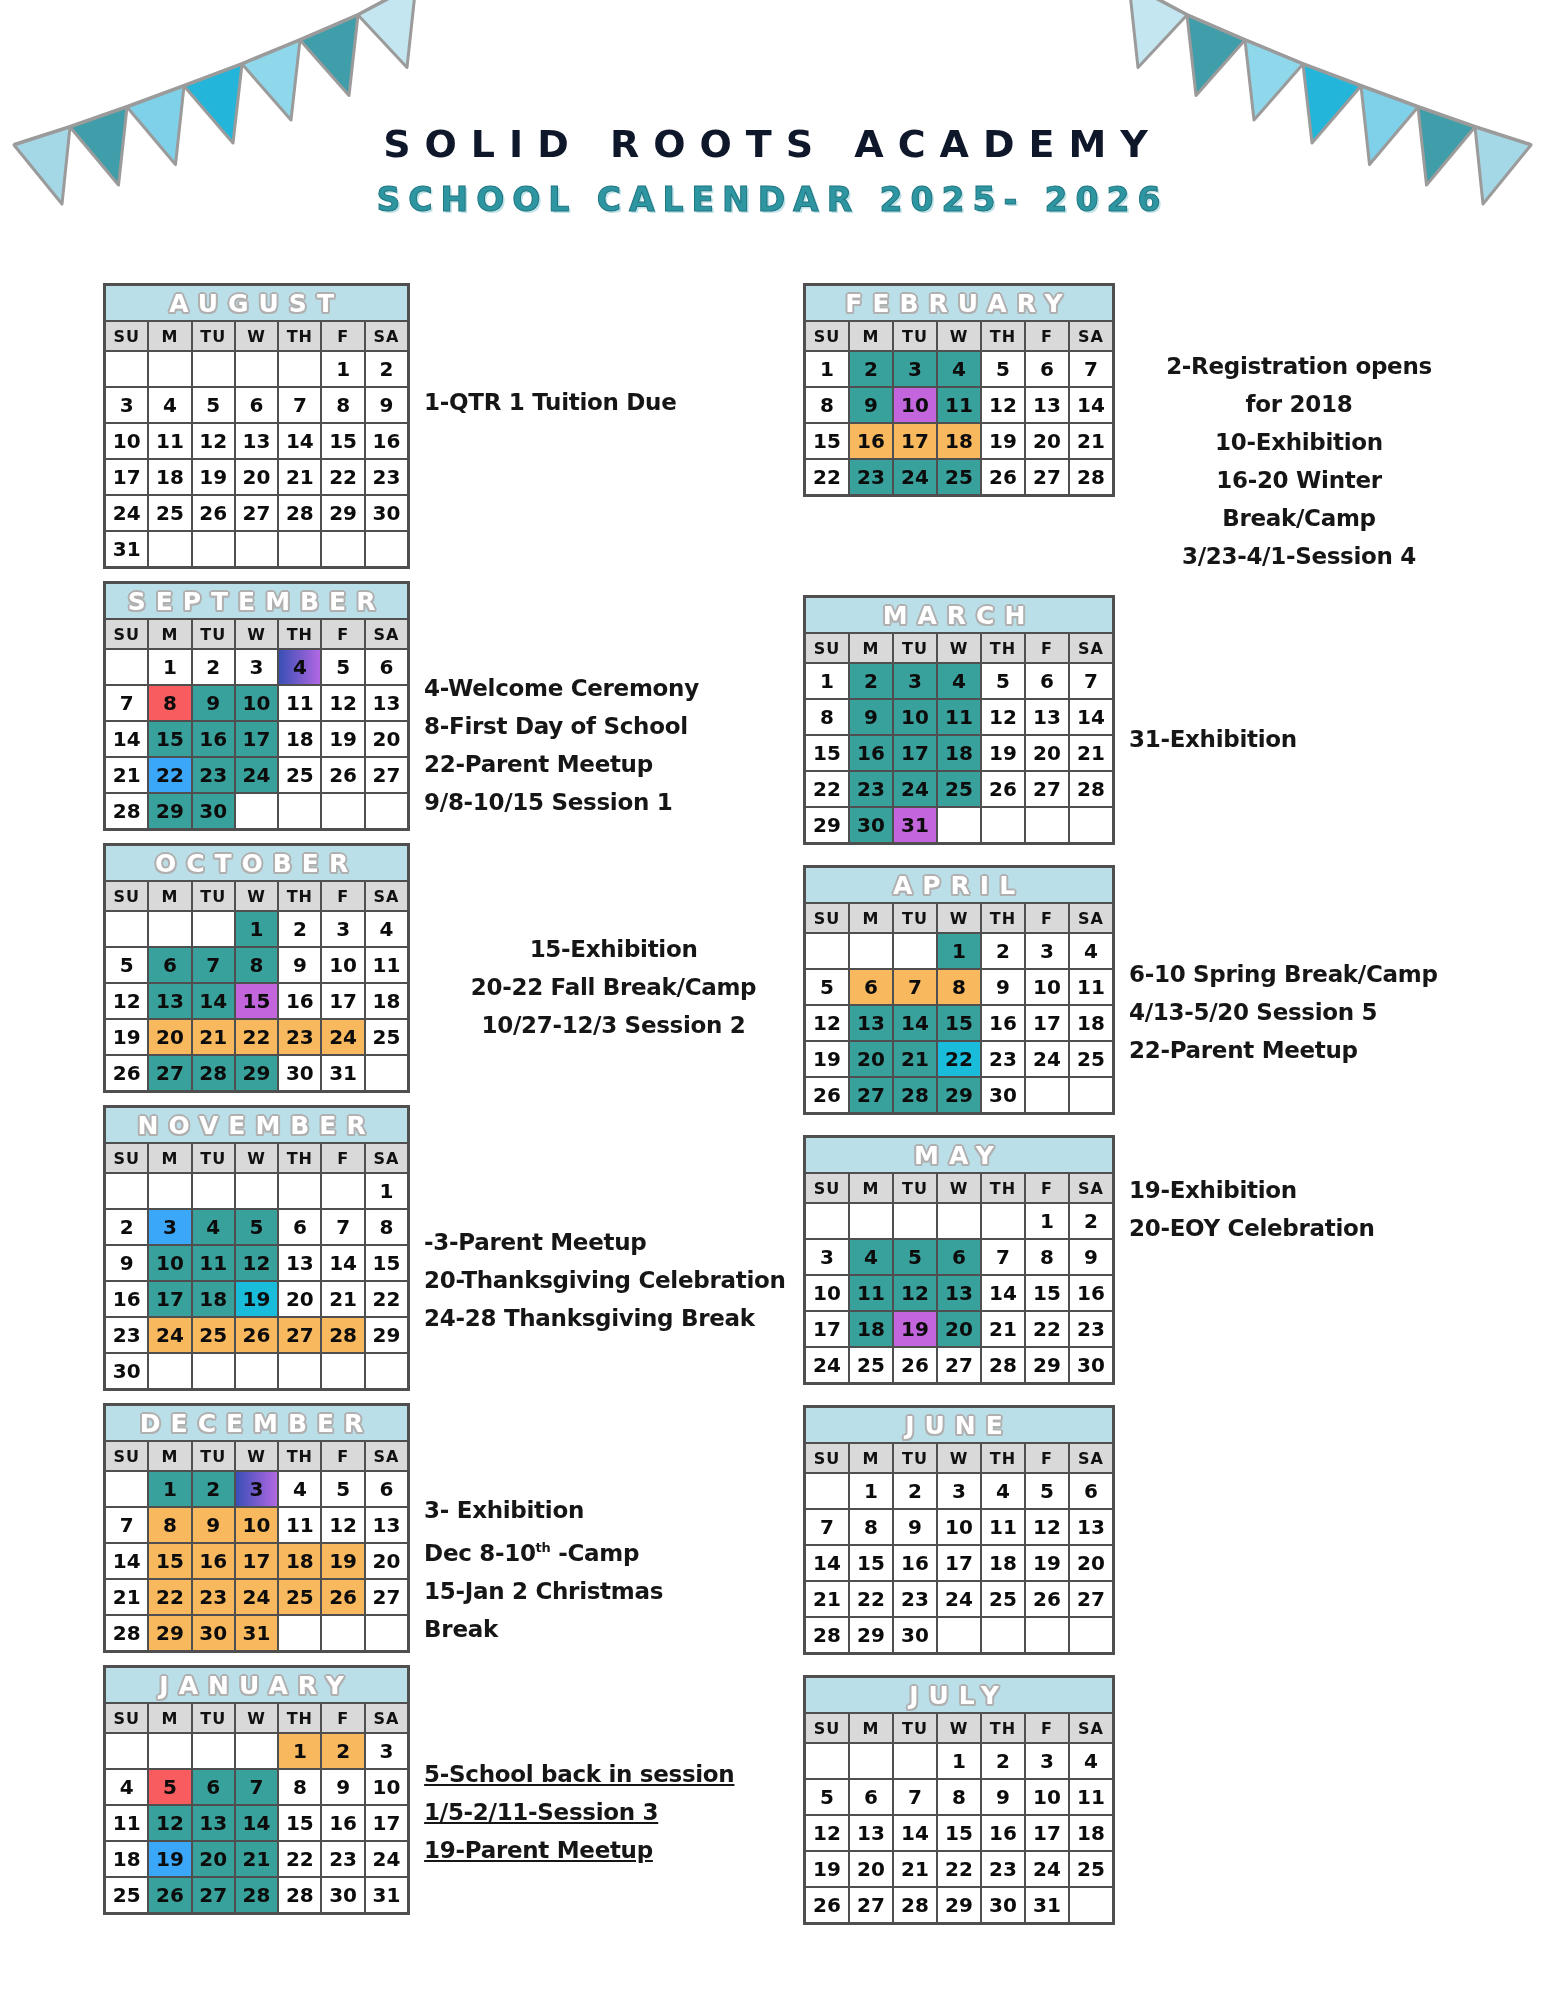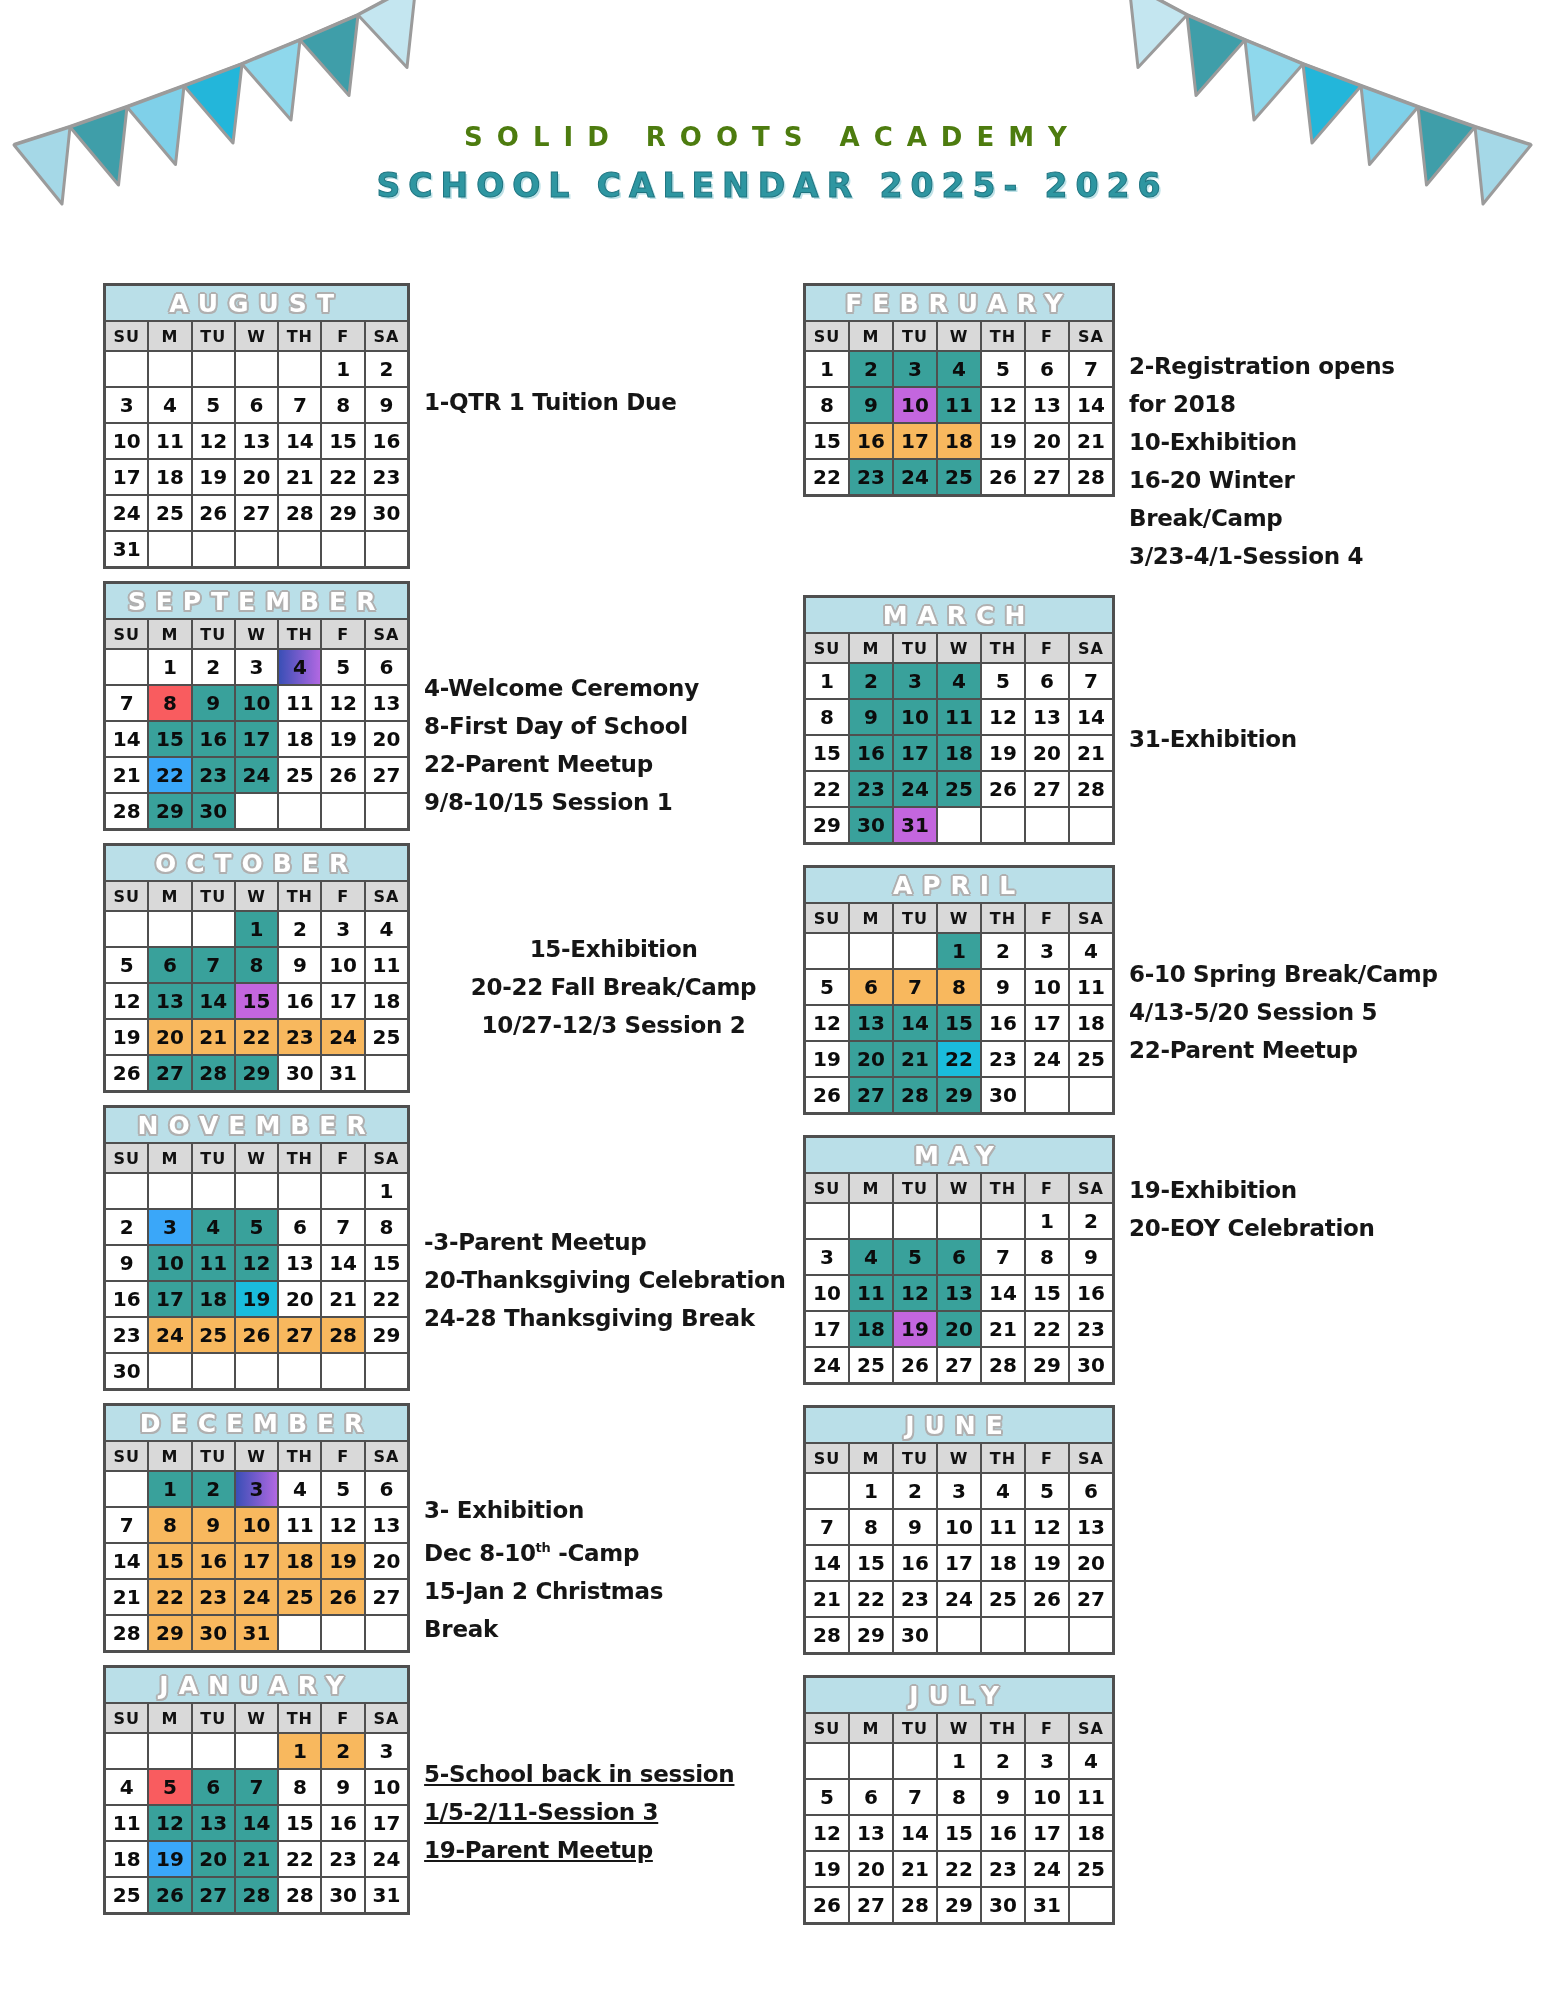--- a/index.html
+++ b/index.html
@@ -3,21 +3,21 @@
 <meta charset="utf-8">
 <style>
   html,body{margin:0;padding:0;}
   body{
     width:1545px;height:2000px;position:relative;background:#ffffff;overflow:hidden;
     font-family:"DejaVu Sans","Liberation Sans",sans-serif;
   }
   
   .header{position:absolute;left:0;top:122px;width:100%;text-align:center;}
   .title{
-    font-size:26px;font-weight:700;color:#4d7c0f;letter-spacing:14px;
+    font-size:38px;font-weight:700;color:#0f172a;letter-spacing:14px;
   }
   .subtitle{
     margin-top:14px;font-size:33px;font-weight:700;color:#2E96A1;letter-spacing:8px;
     -webkit-text-stroke:1px #1F7480;
     text-shadow:2px 2px 0 #bfe2e7;
   }
   
   .bunting{position:absolute;top:0;width:430px;height:235px;}
   .bunting.left{left:-8px;}
   .bunting.right{right:-8px;}
@@ -41,21 +41,21 @@
   .col-left .notes{width:385px;}
   .col-right .notes{width:340px;}
   .note-line{line-height:38px;white-space:nowrap;}
   .notes sup{font-size:13px;}
   .notes-august{margin-top:100px;}
   .notes-september{margin-top:88px;}
   .notes-october{margin-top:87px;text-align:center;}
   .notes-november{margin-top:118px;}
   .notes-december{margin-top:88px;}
   .notes-january{margin-top:90px;text-decoration:underline;}
-  .notes-february{margin-top:64px;text-align:left;}
+  .notes-february{margin-top:64px;text-align:center;}
   .notes-march{margin-top:125px;}
   .notes-april{margin-top:90px;}
   .notes-may{margin-top:36px;}
 </style>
 </head>
 <body>
 
 <svg class="bunting left" viewBox="0 0 430 235">
     <polyline points="22,145 78,127 135,107 192,86 250,64 308,40 366,15 424,-16" fill="none" stroke="#9B9B9B" stroke-width="4"></polyline>
     <polygon points="22,145 78,127 70,204" fill="#A5D8E7" stroke="#9B9B9B" stroke-width="3" stroke-linejoin="round"></polygon>

